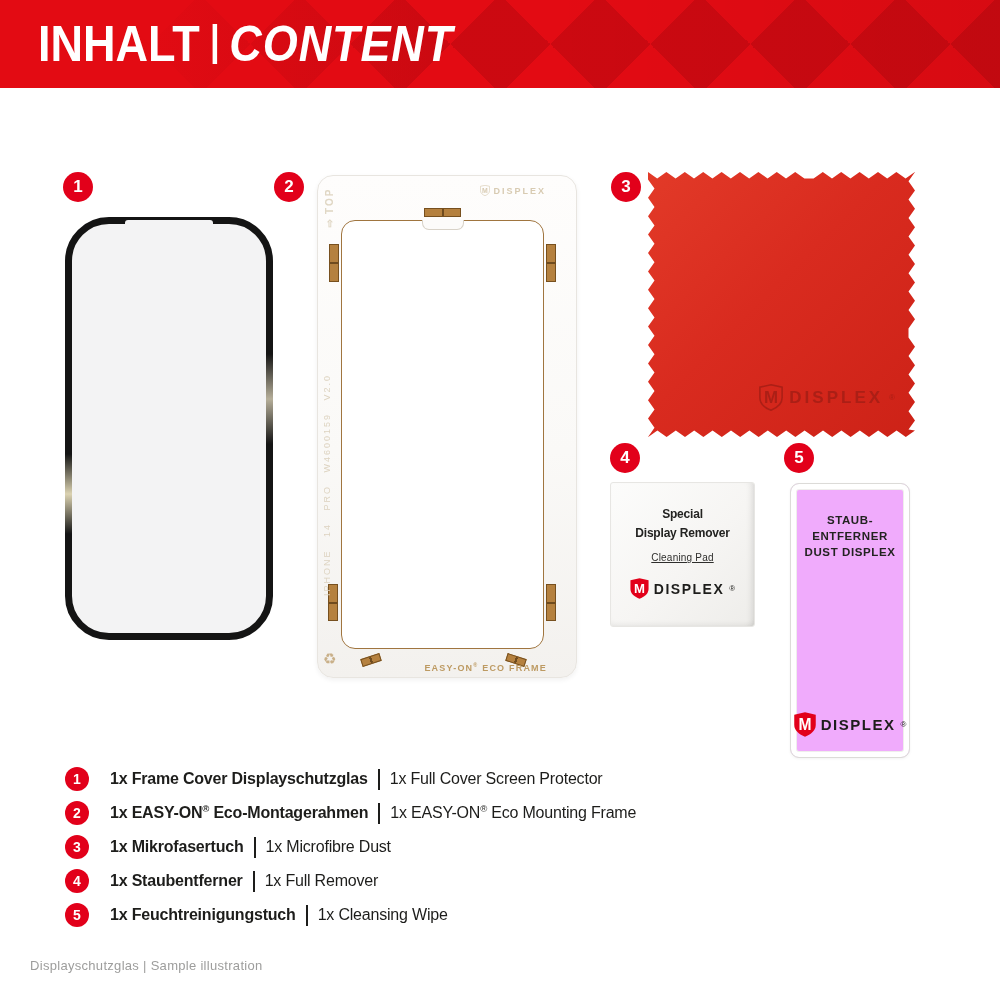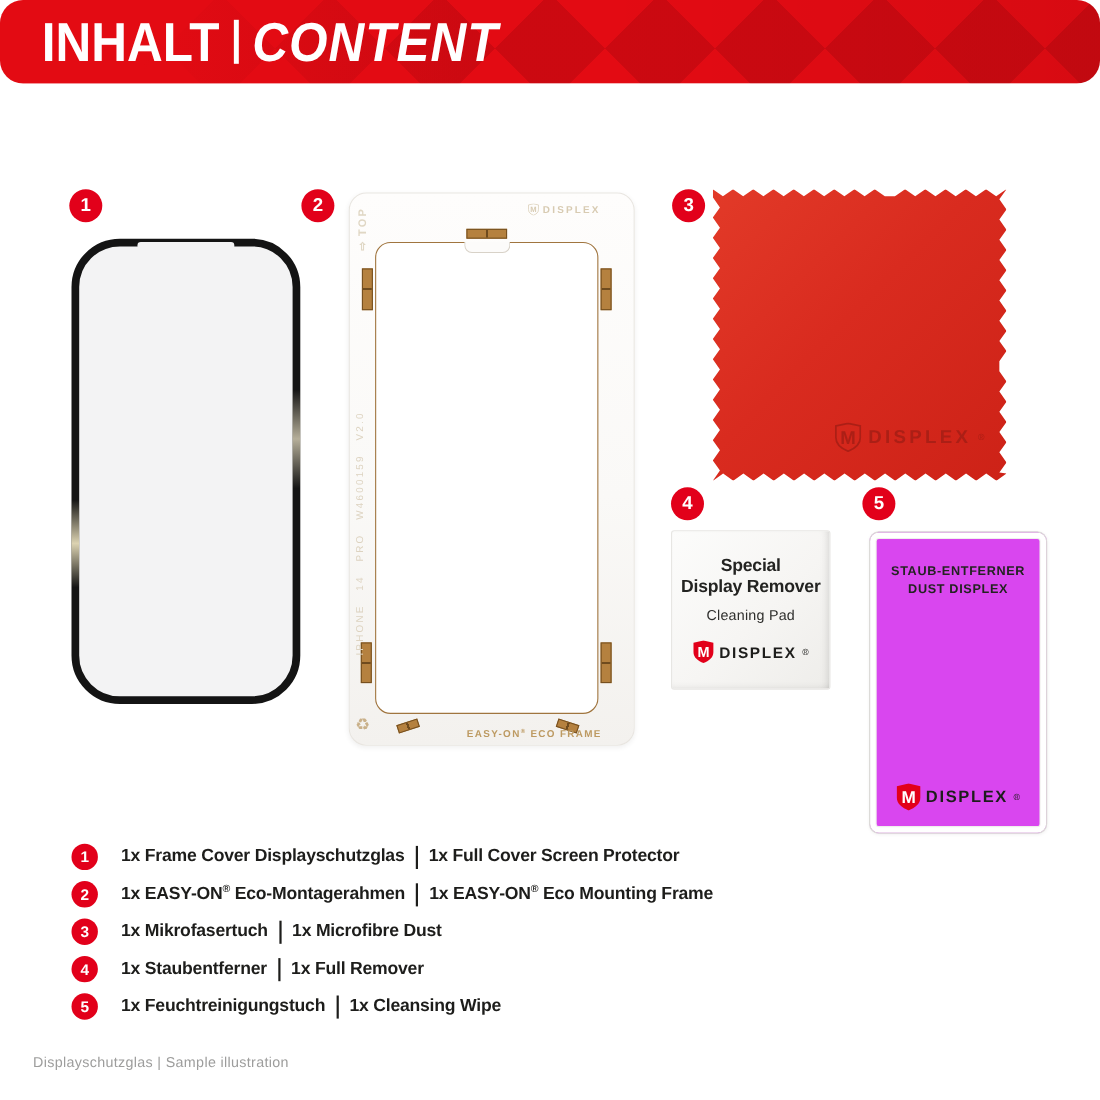--- a/index.html
+++ b/index.html
@@ -1,28 +1,27 @@
 <!DOCTYPE html>
 <html style="--banner_red: #e30b13; --badge_red: #e2001a; --cloth_red: #d8281e; --cloth_logo_red: #a81f16; --glass_border: #141414; --glass_screen: #f3f3f4; --frame_tan: #a0753f; --tab_brown: #b5813f; --text_dark: #1d1d1b; --text_grey: #9d9d9c;"><head>
 <meta charset="utf-8">
 <style>
   * { margin:0; padding:0; box-sizing:border-box; }
   body { background:#fff; font-family:"Liberation Sans", sans-serif; }
   .stage { position:relative; width:1000px; height:1000px; background:#fff; overflow:hidden; }
 
   
   .banner {
-    position:absolute; left:0; top:0; width:1000px; height:76px;
+    position:absolute; left:0; top:0; width:1000px; height:88px;
     background-color:var(--banner_red,#e30b13);
     background-image:
       linear-gradient(to right, var(--banner_red,#e30b13) 0 130px, rgba(227,11,19,0) 430px),
       linear-gradient(to right, rgba(0,0,0,0) 55%, rgba(0,0,0,.05)),
       conic-gradient(from 45deg at 50% 50%, rgba(80,0,5,.16) 0 25%, rgba(80,0,5,0) 0 50%, rgba(80,0,5,.16) 0 75%, rgba(80,0,5,0) 0);
     background-size:100% 100%, 100% 100%, 100px 88px;
-    border-radius:21px;
   }
   .banner-text {
     position:absolute; left:38px; top:50%; transform:translateY(-50%) scaleX(.9);
     transform-origin:left center; display:flex; align-items:center; gap:14px;
     color:#fff; white-space:nowrap;
   }
   .t-de { font-size:50px; font-weight:900; letter-spacing:0px; }
   .t-sep { width:5px; height:40px; background:#fff; }
   .t-en { font-size:50px; font-weight:700; font-style:italic; letter-spacing:1px; }
 
@@ -113,45 +112,45 @@
   .shield .m-white { fill:#fff; } .shield .m-cur { fill:currentColor; }
 
   
   .sachet {
     position:absolute; left:610px; top:482px; width:145px; height:145px;
     background:linear-gradient(135deg, #fcfcfb 0%, #f6f5f3 55%, #eeedea 100%);
     border:1px solid #e7e6e3; border-radius:3px;
     box-shadow:inset -7px 0 9px -7px rgba(0,0,0,.18), inset 0 -5px 7px -5px rgba(0,0,0,.10);
     text-align:center;
   }
-  .s-title { margin-top:22px; font-size:16px; font-weight:700; line-height:19px; color:#232321; letter-spacing:-.2px; }
-  .s-sub { margin-top:9px; font-size:13px; color:#2e2e2c; letter-spacing:.2px; }
+  .s-title { margin-top:22px; font-size:12px; font-weight:700; line-height:19px; color:#232321; letter-spacing:-.2px; }
+  .s-sub { margin-top:9px; font-size:10px; color:#2e2e2c; letter-spacing:.2px;text-decoration:underline; }
   .dx-logo { display:flex; align-items:center; justify-content:center; gap:5px; color:#1d1d1b; }
   .dx-logo .dx-text { font-weight:700; letter-spacing:1.5px; }
   .dx-logo sup { font-size:8px; vertical-align:super; }
   .sachet .dx-logo { margin-top:15px; } .sachet .dx-text { font-size:14px; }
 
   
   .card {
-    position:absolute; left:790px; top:483px; width:162px; height:275px;
-    background:#d946ef; border:1px solid #dcdbd8; border-radius:9px;
+    position:absolute; left:790px; top:483px; width:120px; height:275px;
+    background:#f0abfc; border:1px solid #dcdbd8; border-radius:9px;
     box-shadow:0 1px 3px rgba(0,0,0,.05), inset 0 0 0 5px #fff, inset 0 0 0 6px #efeeec;
     text-align:center;
   }
   .c-title { margin-top:28px; font-size:11.5px; font-weight:700; letter-spacing:.6px; line-height:16px; color:#232321; }
   .card .dx-logo { position:absolute; left:0; right:0; bottom:20px; }
   .card .dx-text { font-size:15px; }
 
   
   .legend { position:absolute; left:65px; top:767px; }
   .lrow { display:flex; align-items:center; height:24px; margin-bottom:10px; }
   .badge.sm { position:static; width:24px; height:24px; font-size:14px; flex:0 0 24px; }
   .lde { margin-left:21px; font-size:16px; font-weight:700; color:var(--text_dark,#1d1d1b); letter-spacing:-.2px; white-space:nowrap; }
   .ldiv { width:2px; height:21px; background:#1d1d1b; margin:0 10px; }
-  .len { font-size:16px; font-weight:700; color:var(--text_dark,#1d1d1b); letter-spacing:-.2px; white-space:nowrap; }
+  .len { font-size:16px; font-weight:400; color:var(--text_dark,#1d1d1b); letter-spacing:-.2px; white-space:nowrap; }
   .lde sup, .len sup, .f-bottom sup { font-size:60%; }
 
   
   .footer { position:absolute; left:30px; top:958px; font-size:13px; color:var(--text_grey,#9d9d9c); letter-spacing:.3px; }
 </style>
 </head>
 <body>
 
 <div class="stage">
 

